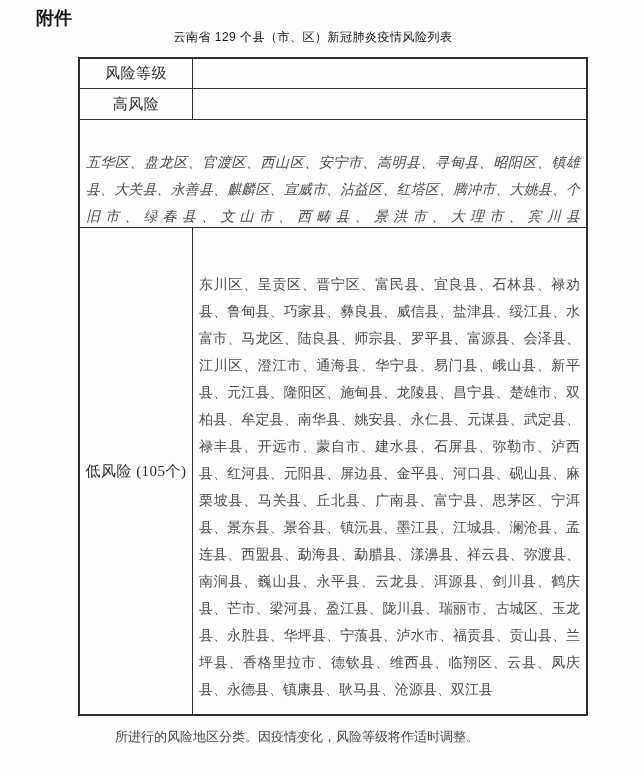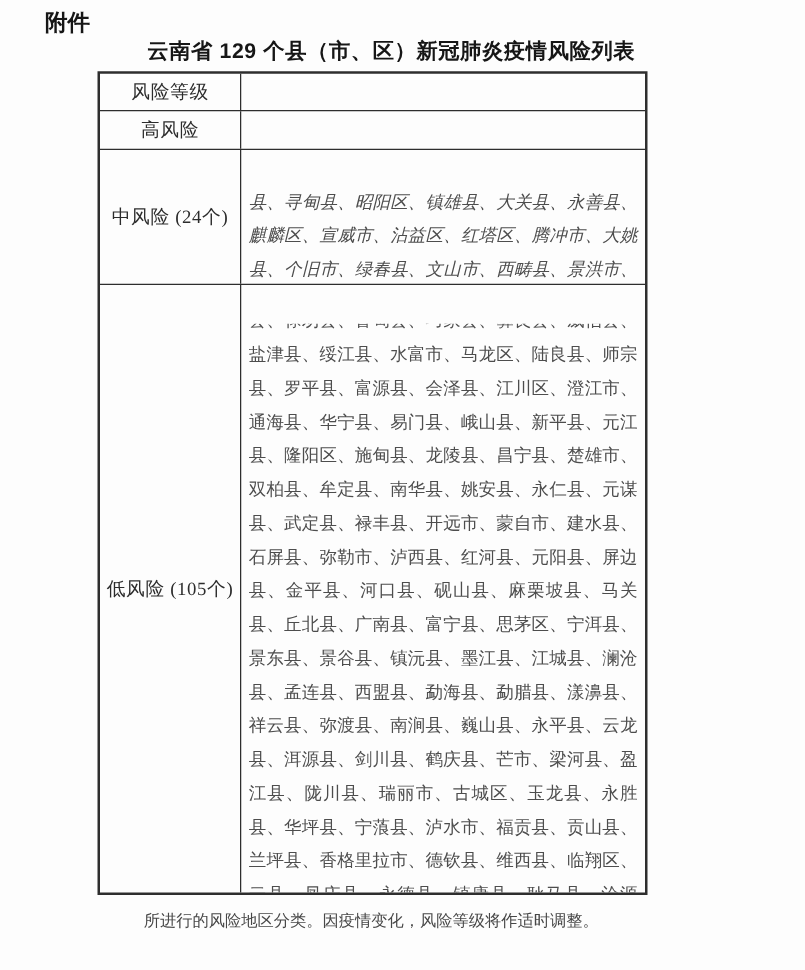--- a/index.html
+++ b/index.html
@@ -20,32 +20,32 @@
     font-weight: bold;
     color: var(--title-color, #161616);
     font-family: "Liberation Sans", "DejaVu Sans", sans-serif;
   }
   .title {
     position: absolute;
     left: 78px;
     top: 29px;
     width: 470px;
     text-align: center;
-    font-size: 17px;
-    font-weight: bold;
+    font-size: 12px;
+    font-weight: normal;
     letter-spacing: 0.5px;
     color: var(--title-color, #161616);
     font-family: "Liberation Sans", "DejaVu Sans", sans-serif;
     white-space: nowrap;
   }
   .tbl {
     position: absolute;
     left: 78px;
     top: 57px;
-    width: 440px;
+    width: 510px;
     border: 2px solid var(--border-color, #2e2e2e);
     background: transparent;
   }
   .row { display: flex; border-top: 1px solid var(--border-color, #2e2e2e); }
   .row:first-child { border-top: none; }
   .cell-l {
     width: 113px;
     flex: 0 0 113px;
     border-right: 1px solid var(--border-color, #2e2e2e);
     display: flex;
@@ -107,21 +107,20 @@
     </div>
 
     <div class="row row-high">
       <div class="cell-l label">高风险</div>
       <div class="cell-r">
         <span class="none-text">无</span>
       </div>
     </div>
 
     <div class="row row-mid">
-      <div class="cell-l label">中风险 (24个)</div>
       <div class="cell-r">
         <div class="list-text justify-last">五华区、盘龙区、官渡区、西山区、安宁市、嵩明县、寻甸县、昭阳区、镇雄县、大关县、永善县、麒麟区、宣威市、沾益区、红塔区、腾冲市、大姚县、个旧市、绿春县、文山市、西畴县、景洪市、大理市、宾川县</div>
       </div>
     </div>
 
     <div class="row row-low">
       <div class="cell-l label">低风险 (105个)</div>
       <div class="cell-r">
         <div class="list-text">东川区、呈贡区、晋宁区、富民县、宜良县、石林县、禄劝县、鲁甸县、巧家县、彝良县、威信县、盐津县、绥江县、水富市、马龙区、陆良县、师宗县、罗平县、富源县、会泽县、江川区、澄江市、通海县、华宁县、易门县、峨山县、新平县、元江县、隆阳区、施甸县、龙陵县、昌宁县、楚雄市、双柏县、牟定县、南华县、姚安县、永仁县、元谋县、武定县、禄丰县、开远市、蒙自市、建水县、石屏县、弥勒市、泸西县、红河县、元阳县、屏边县、金平县、河口县、砚山县、麻栗坡县、马关县、丘北县、广南县、富宁县、思茅区、宁洱县、景东县、景谷县、镇沅县、墨江县、江城县、澜沧县、孟连县、西盟县、勐海县、勐腊县、漾濞县、祥云县、弥渡县、南涧县、巍山县、永平县、云龙县、洱源县、剑川县、鹤庆县、芒市、梁河县、盈江县、陇川县、瑞丽市、古城区、玉龙县、永胜县、华坪县、宁蒗县、泸水市、福贡县、贡山县、兰坪县、香格里拉市、德钦县、维西县、临翔区、云县、凤庆县、永德县、镇康县、耿马县、沧源县、双江县</div>
       </div>

